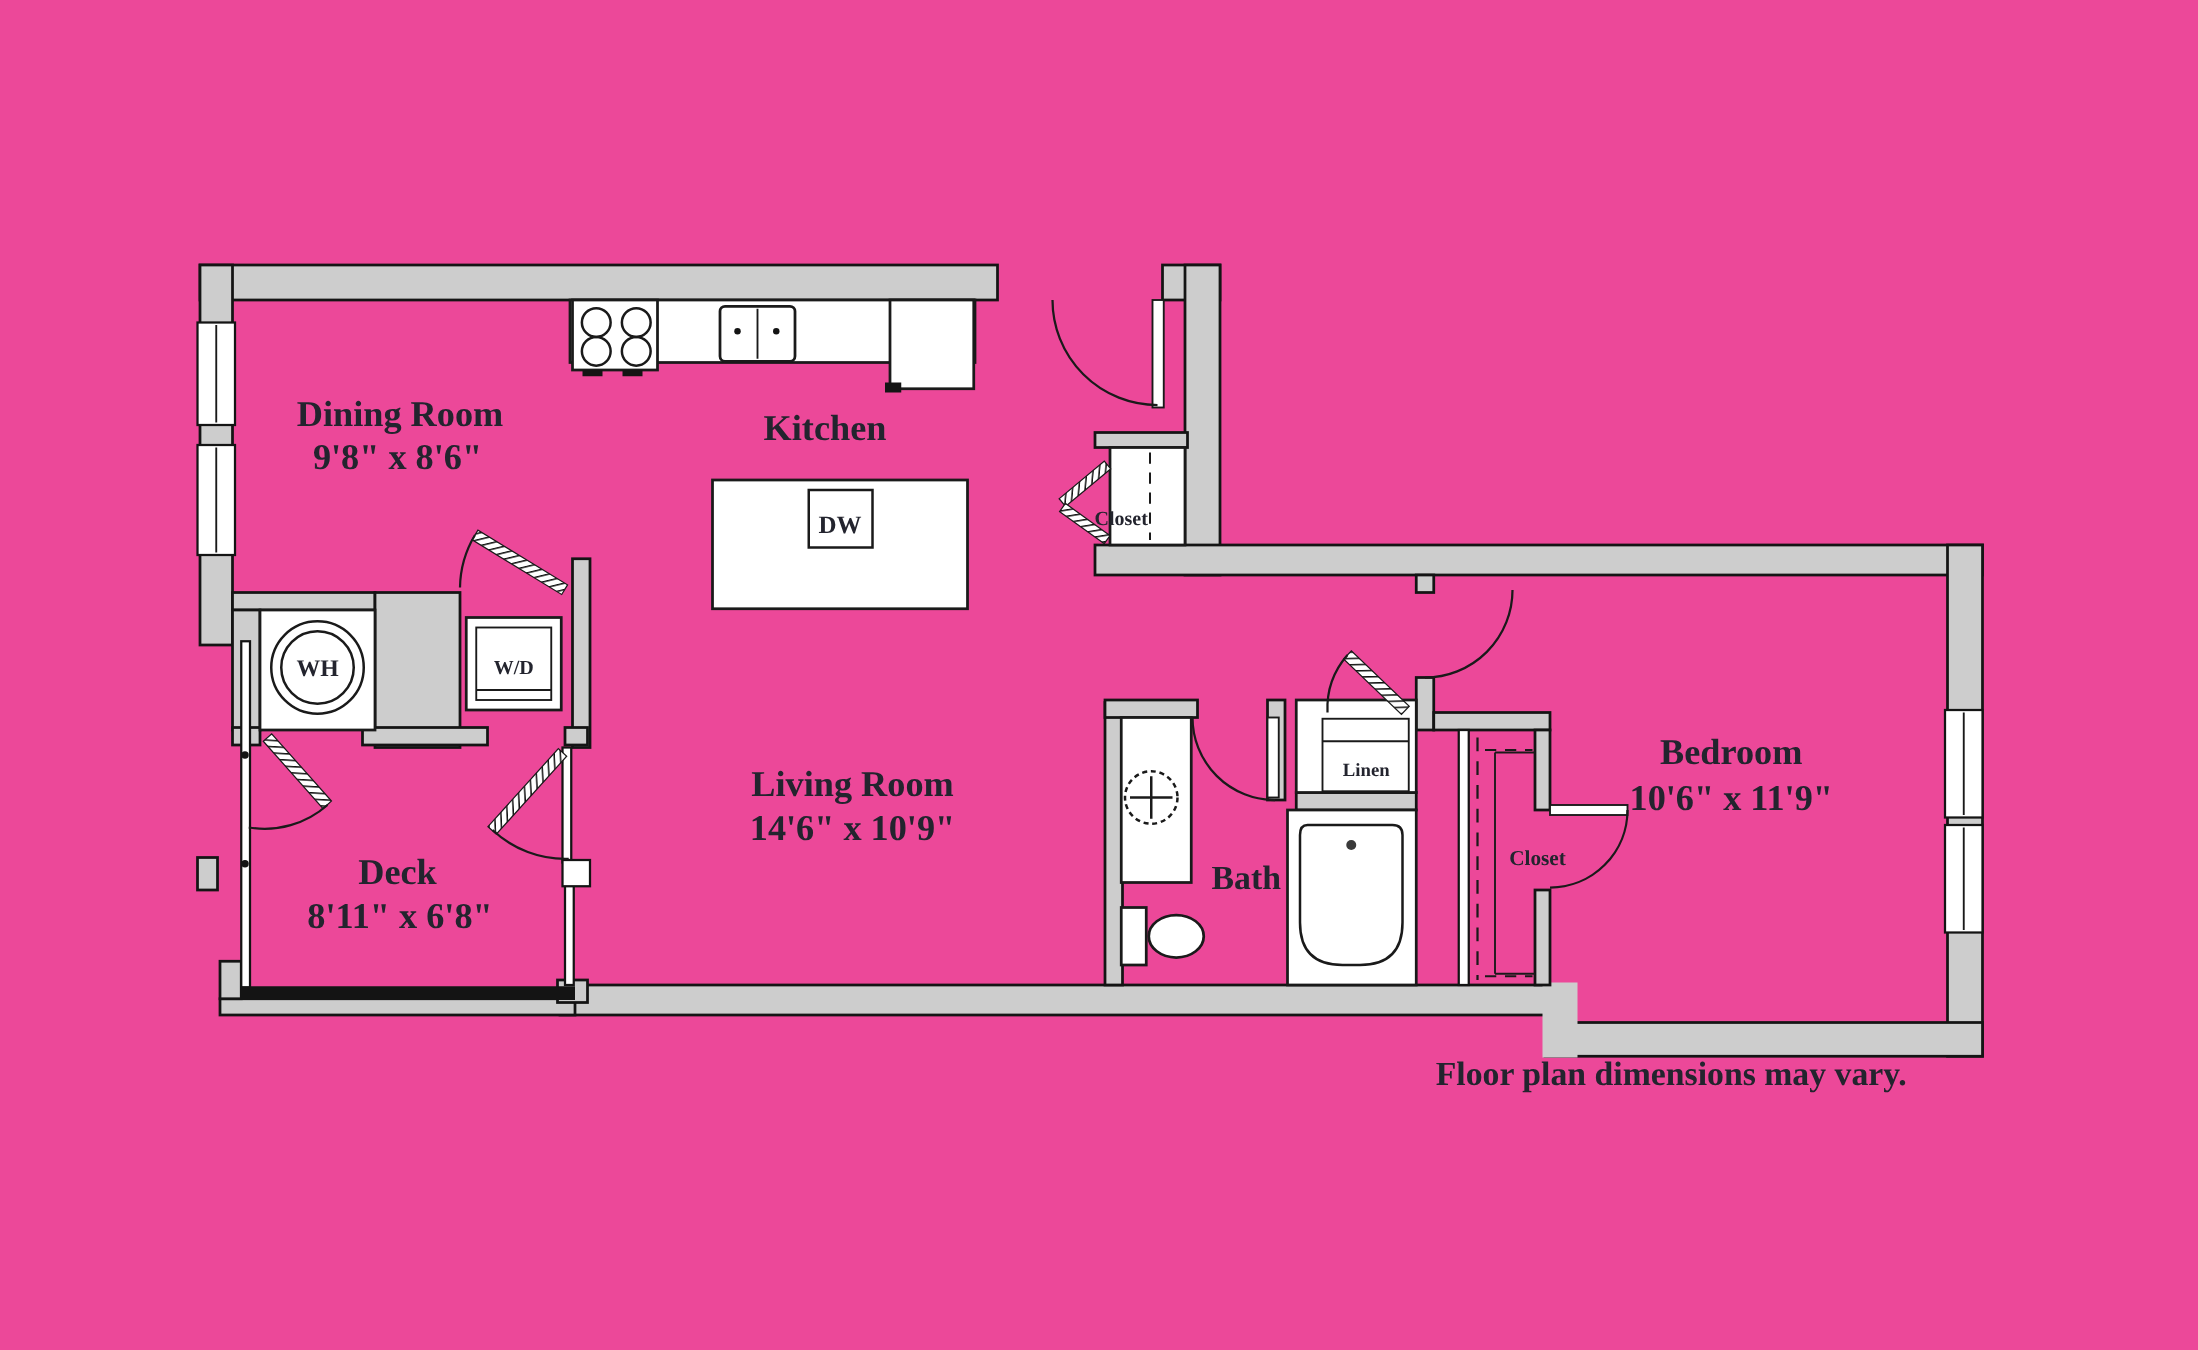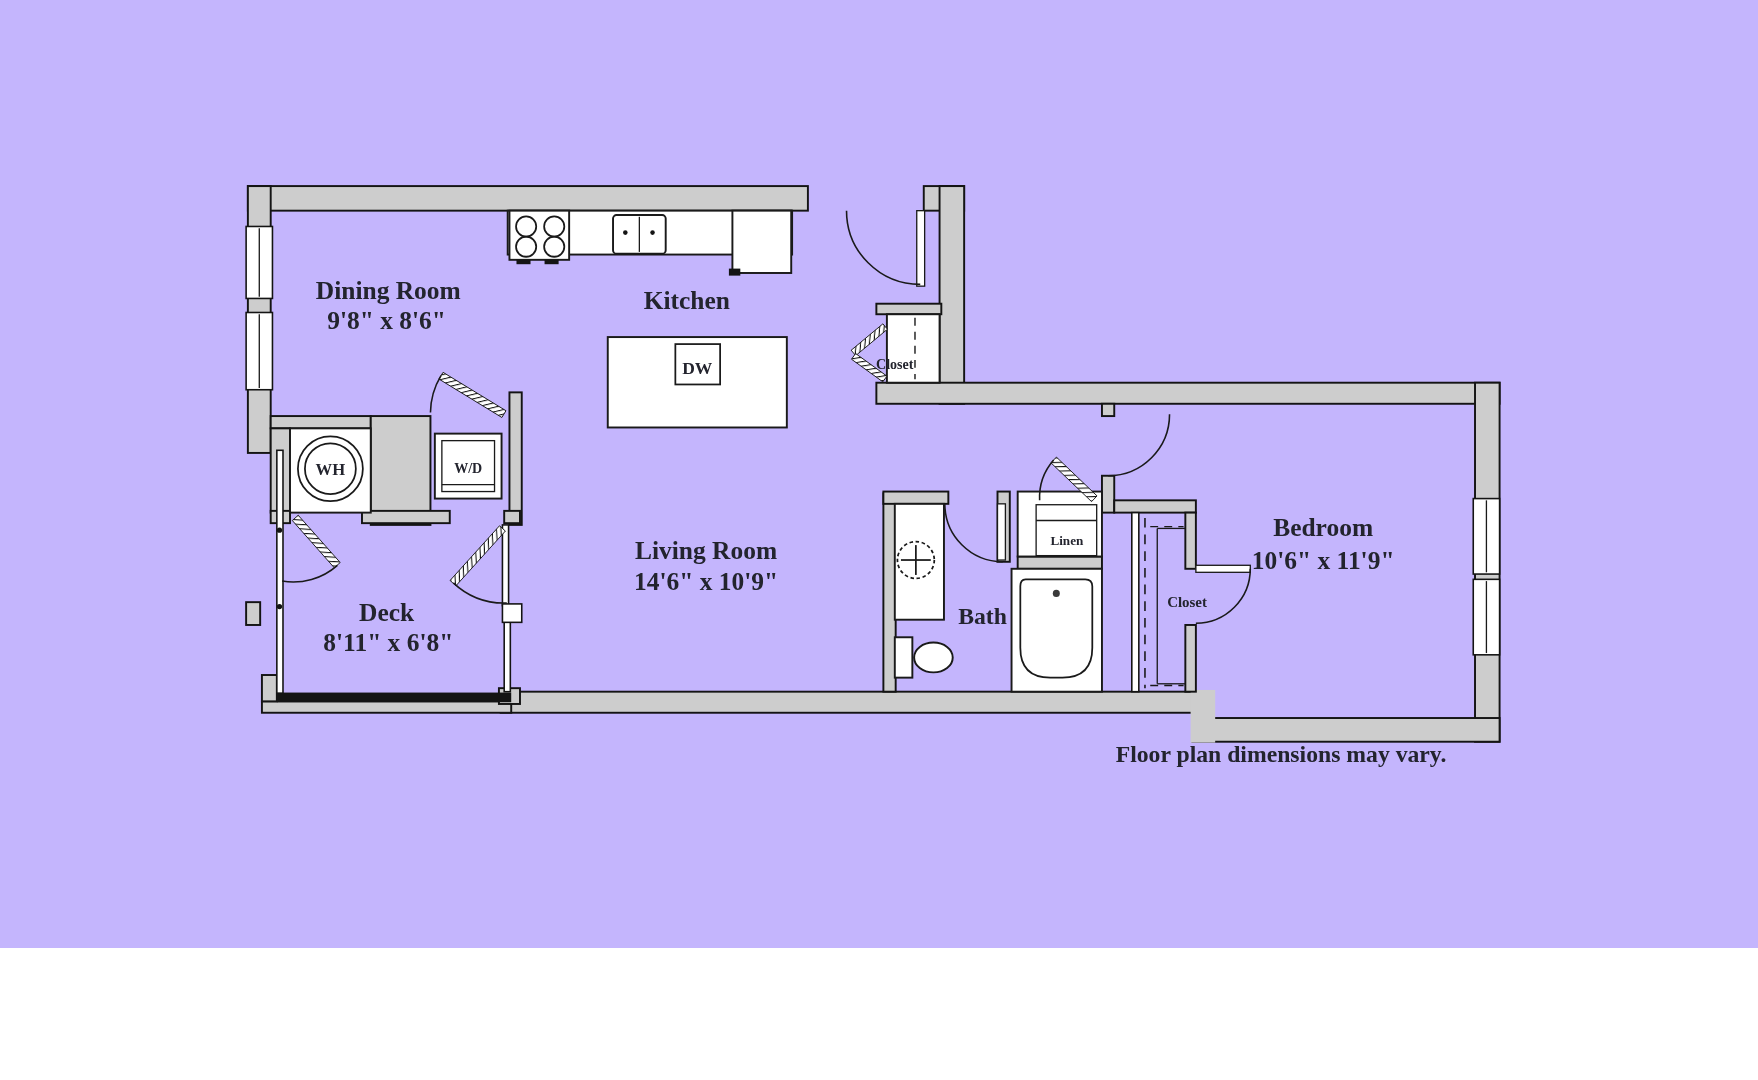--- a/index.html
+++ b/index.html
@@ -1,16 +1,16 @@
 <!DOCTYPE html>
 <html><head>
 <meta charset="utf-8">
 <style>
   html,body{margin:0;padding:0;background:#ffffff;}
-  .stage{position:relative;width:1758px;height:948px;background:#c4b5fd;overflow:hidden;
+  .stage{position:relative;width:1758px;height:1080px;background:#ec4899;overflow:hidden;
          font-family:"Liberation Serif","DejaVu Serif",serif;}
   .stage svg{position:absolute;left:0;top:0;width:100%;height:100%;}
   .w   {fill:#cdcdcd;stroke:#141414;stroke-width:2.2;}
   .wf  {fill:#cdcdcd;stroke:none;}
   .tw  {fill:#ffffff;stroke:#141414;stroke-width:1.8;}
   .fx  {fill:#ffffff;stroke:#1a1a1a;stroke-width:2.2;}
   .fx2 {fill:none;stroke:#1a1a1a;stroke-width:2;}
   .thin{fill:none;stroke:#1a1a1a;stroke-width:1.5;}
   .arc {fill:none;stroke:#1a1a1a;stroke-width:1.8;}
   .leaf{fill:#ffffff;stroke:#1a1a1a;stroke-width:1.5;}

